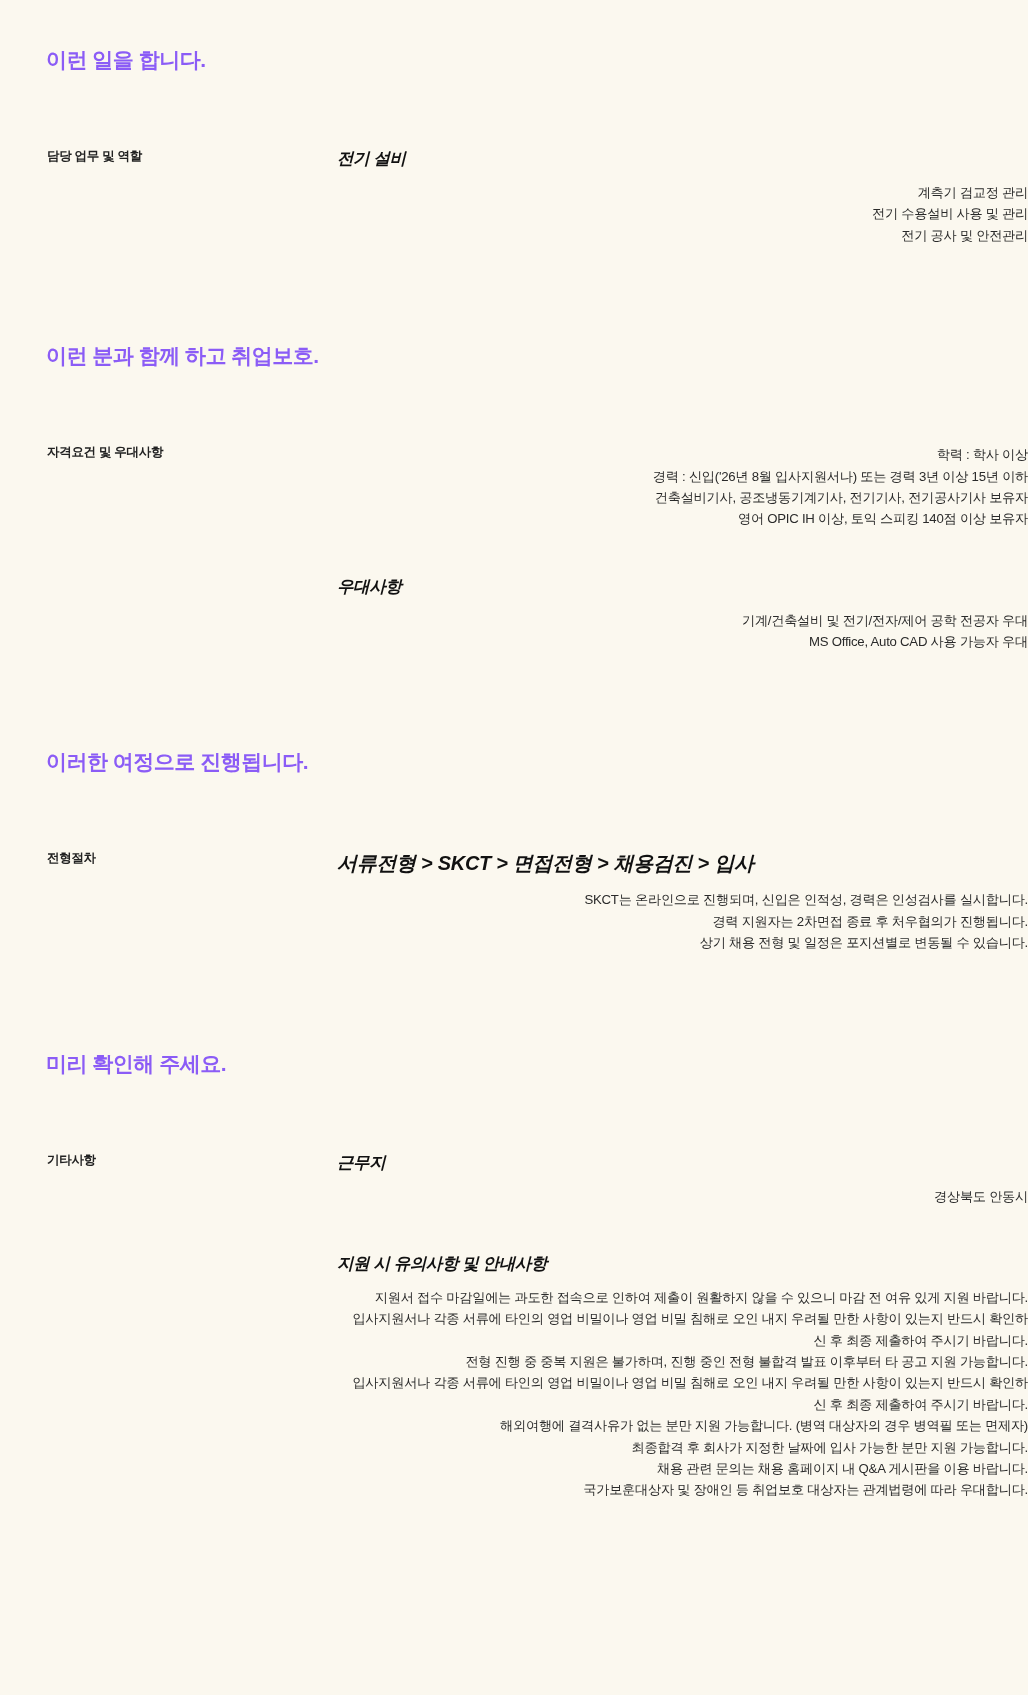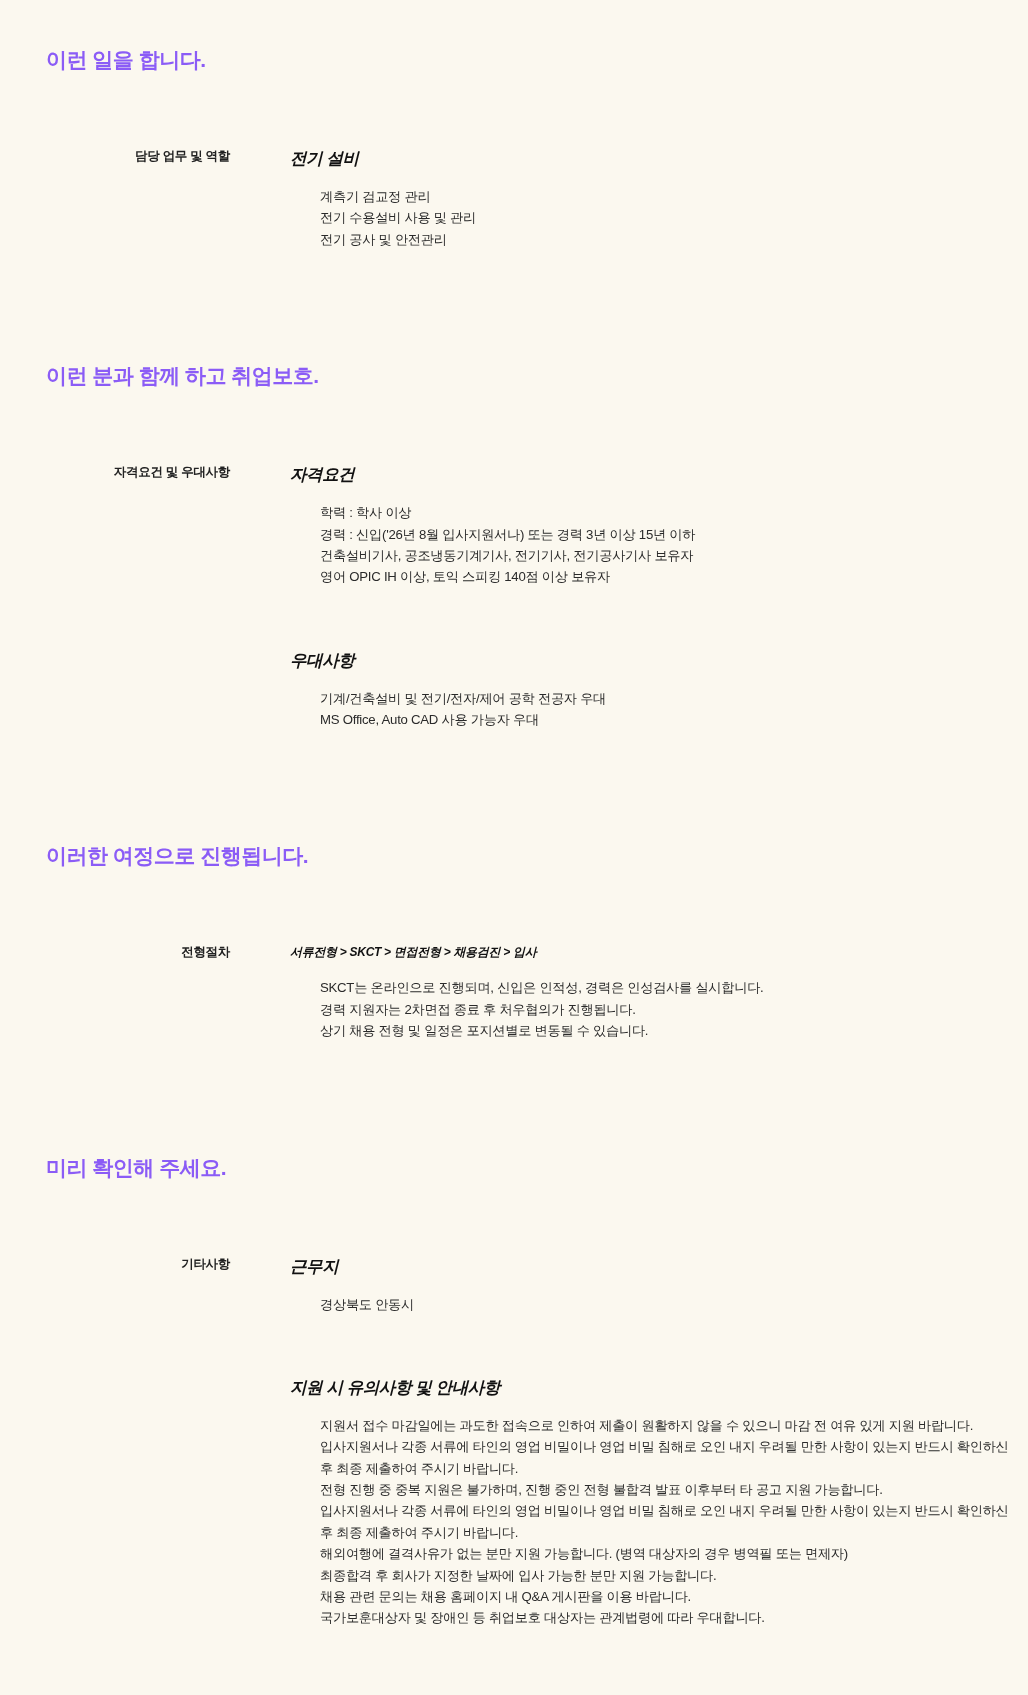--- a/index.html
+++ b/index.html
@@ -29,48 +29,50 @@
     color: #8b5cf6;
     padding-left: 46px;
   }
   .section-body {
     display: flex;
     align-items: flex-start;
   }
   .label-col {
     width: 230px;
     box-sizing: border-box;
-    text-align: right;
+    text-align: left;
     padding-right: 0;
     font-size: 12.5px;
     font-weight: bold;
     color: #222;
     letter-spacing: -0.3px;
+    margin-left: 47px;
   }
   .content-col {
     padding-left: 60px;
     box-sizing: border-box;
     flex: 1;
   }
   .block-heading {
     font-size: 16.5px;
     font-weight: bold;
     color: #111;
     letter-spacing: -0.4px;
     margin: 0 0 12px 0;
     font-style: italic;
   }
   .block-heading.procedure {
-    font-size: 12px;
+    font-size: 20px;
     letter-spacing: -0.3px;
   }
   .bullet-list {
     list-style: none;
-    margin: 16px;
+    margin: 0;
     padding: 0 0 0 14px;
+    text-align: right;
   }
   .bullet-list li {
     font-size: 13.2px;
     line-height: 1.62;
     color: #2a2a2a;
     letter-spacing: -0.25px;
   }
   .spacer-l { height: 74px; }
   .spacer-m { height: 46px; }
   .gap-sections { height: 96px; }
@@ -102,21 +104,20 @@
 
   <div class="gap-sections"></div>
 
   <div class="section">
     <div class="section-title">이런 분과 함께 하고 취업보호.</div>
     <div class="spacer-l"></div>
     <div class="section-body">
       <div class="label-col">자격요건 및 우대사항</div>
       <div class="content-col">
         <div>
-          <div class="block-heading">자격요건</div>
           <ul class="bullet-list">
             <li>학력 : 학사 이상</li>
             <li>경력 : 신입('26년 8월 입사지원서나) 또는 경력 3년 이상 15년 이하</li>
             <li>건축설비기사, 공조냉동기계기사, 전기기사, 전기공사기사 보유자</li>
             <li>영어 OPIC IH 이상, 토익 스피킹 140점 이상 보유자</li>
           </ul>
         </div>
         <div class="spacer-m"></div>
         <div>
           <div class="block-heading">우대사항</div>

